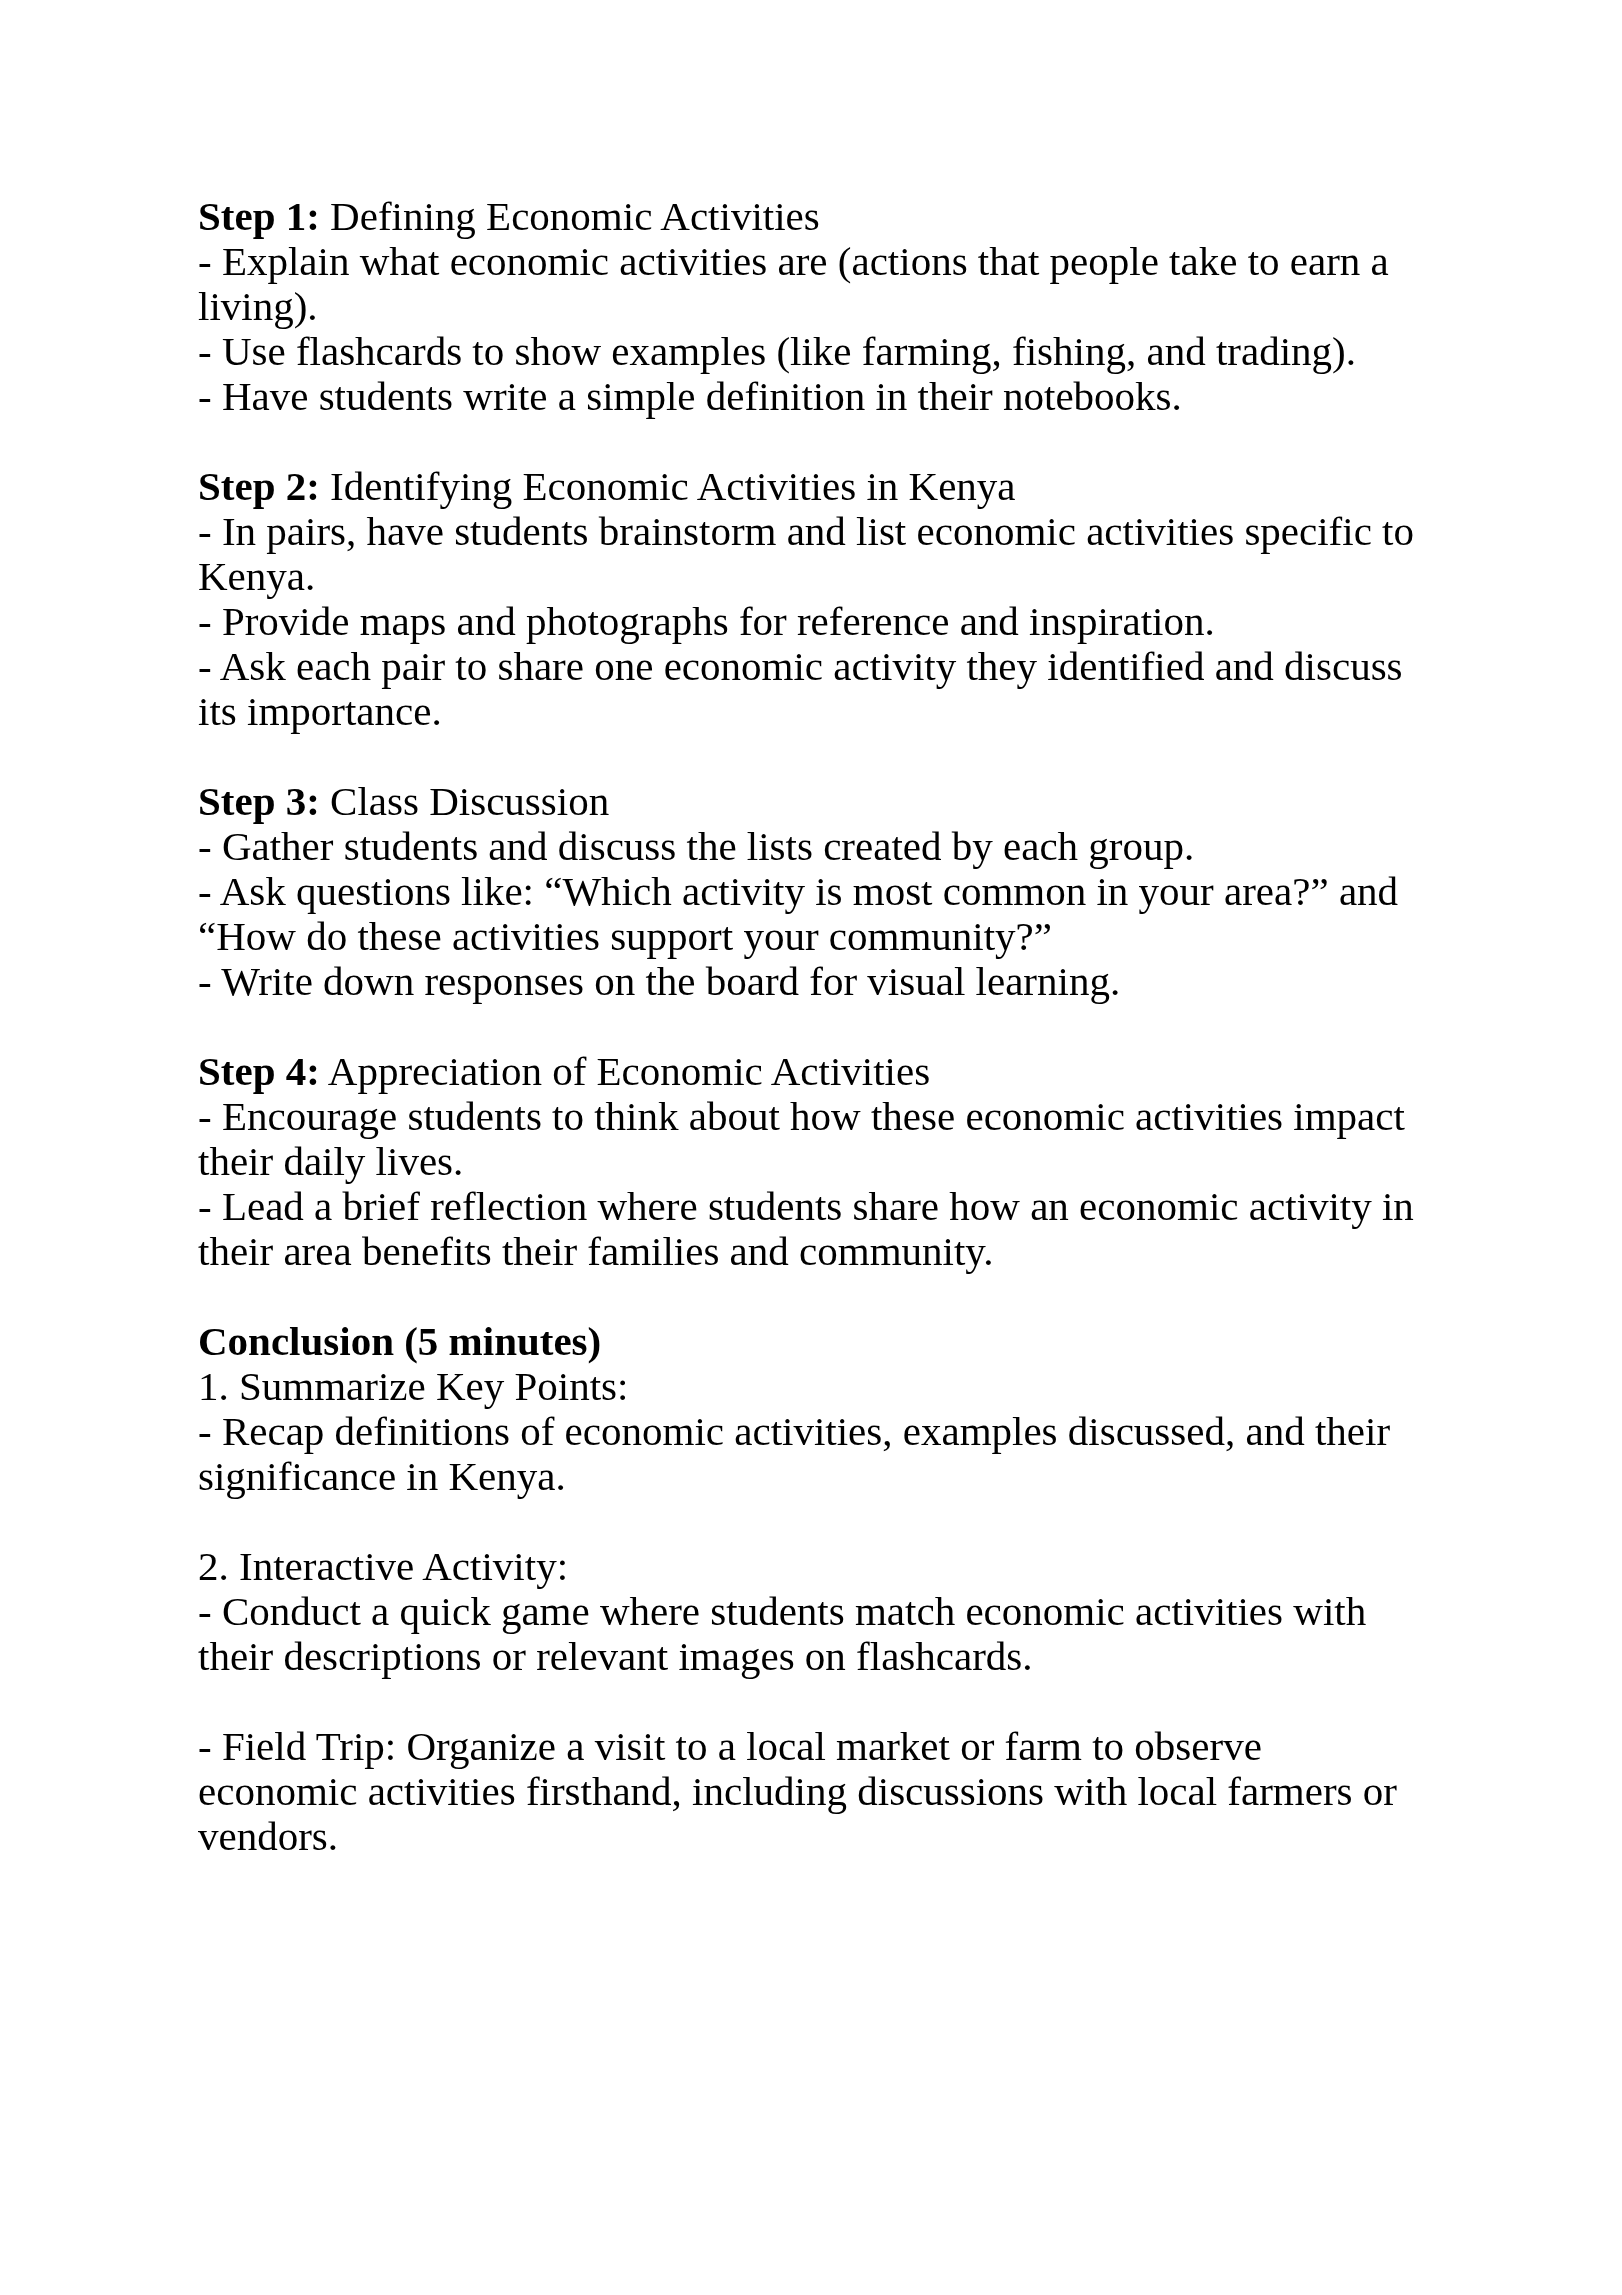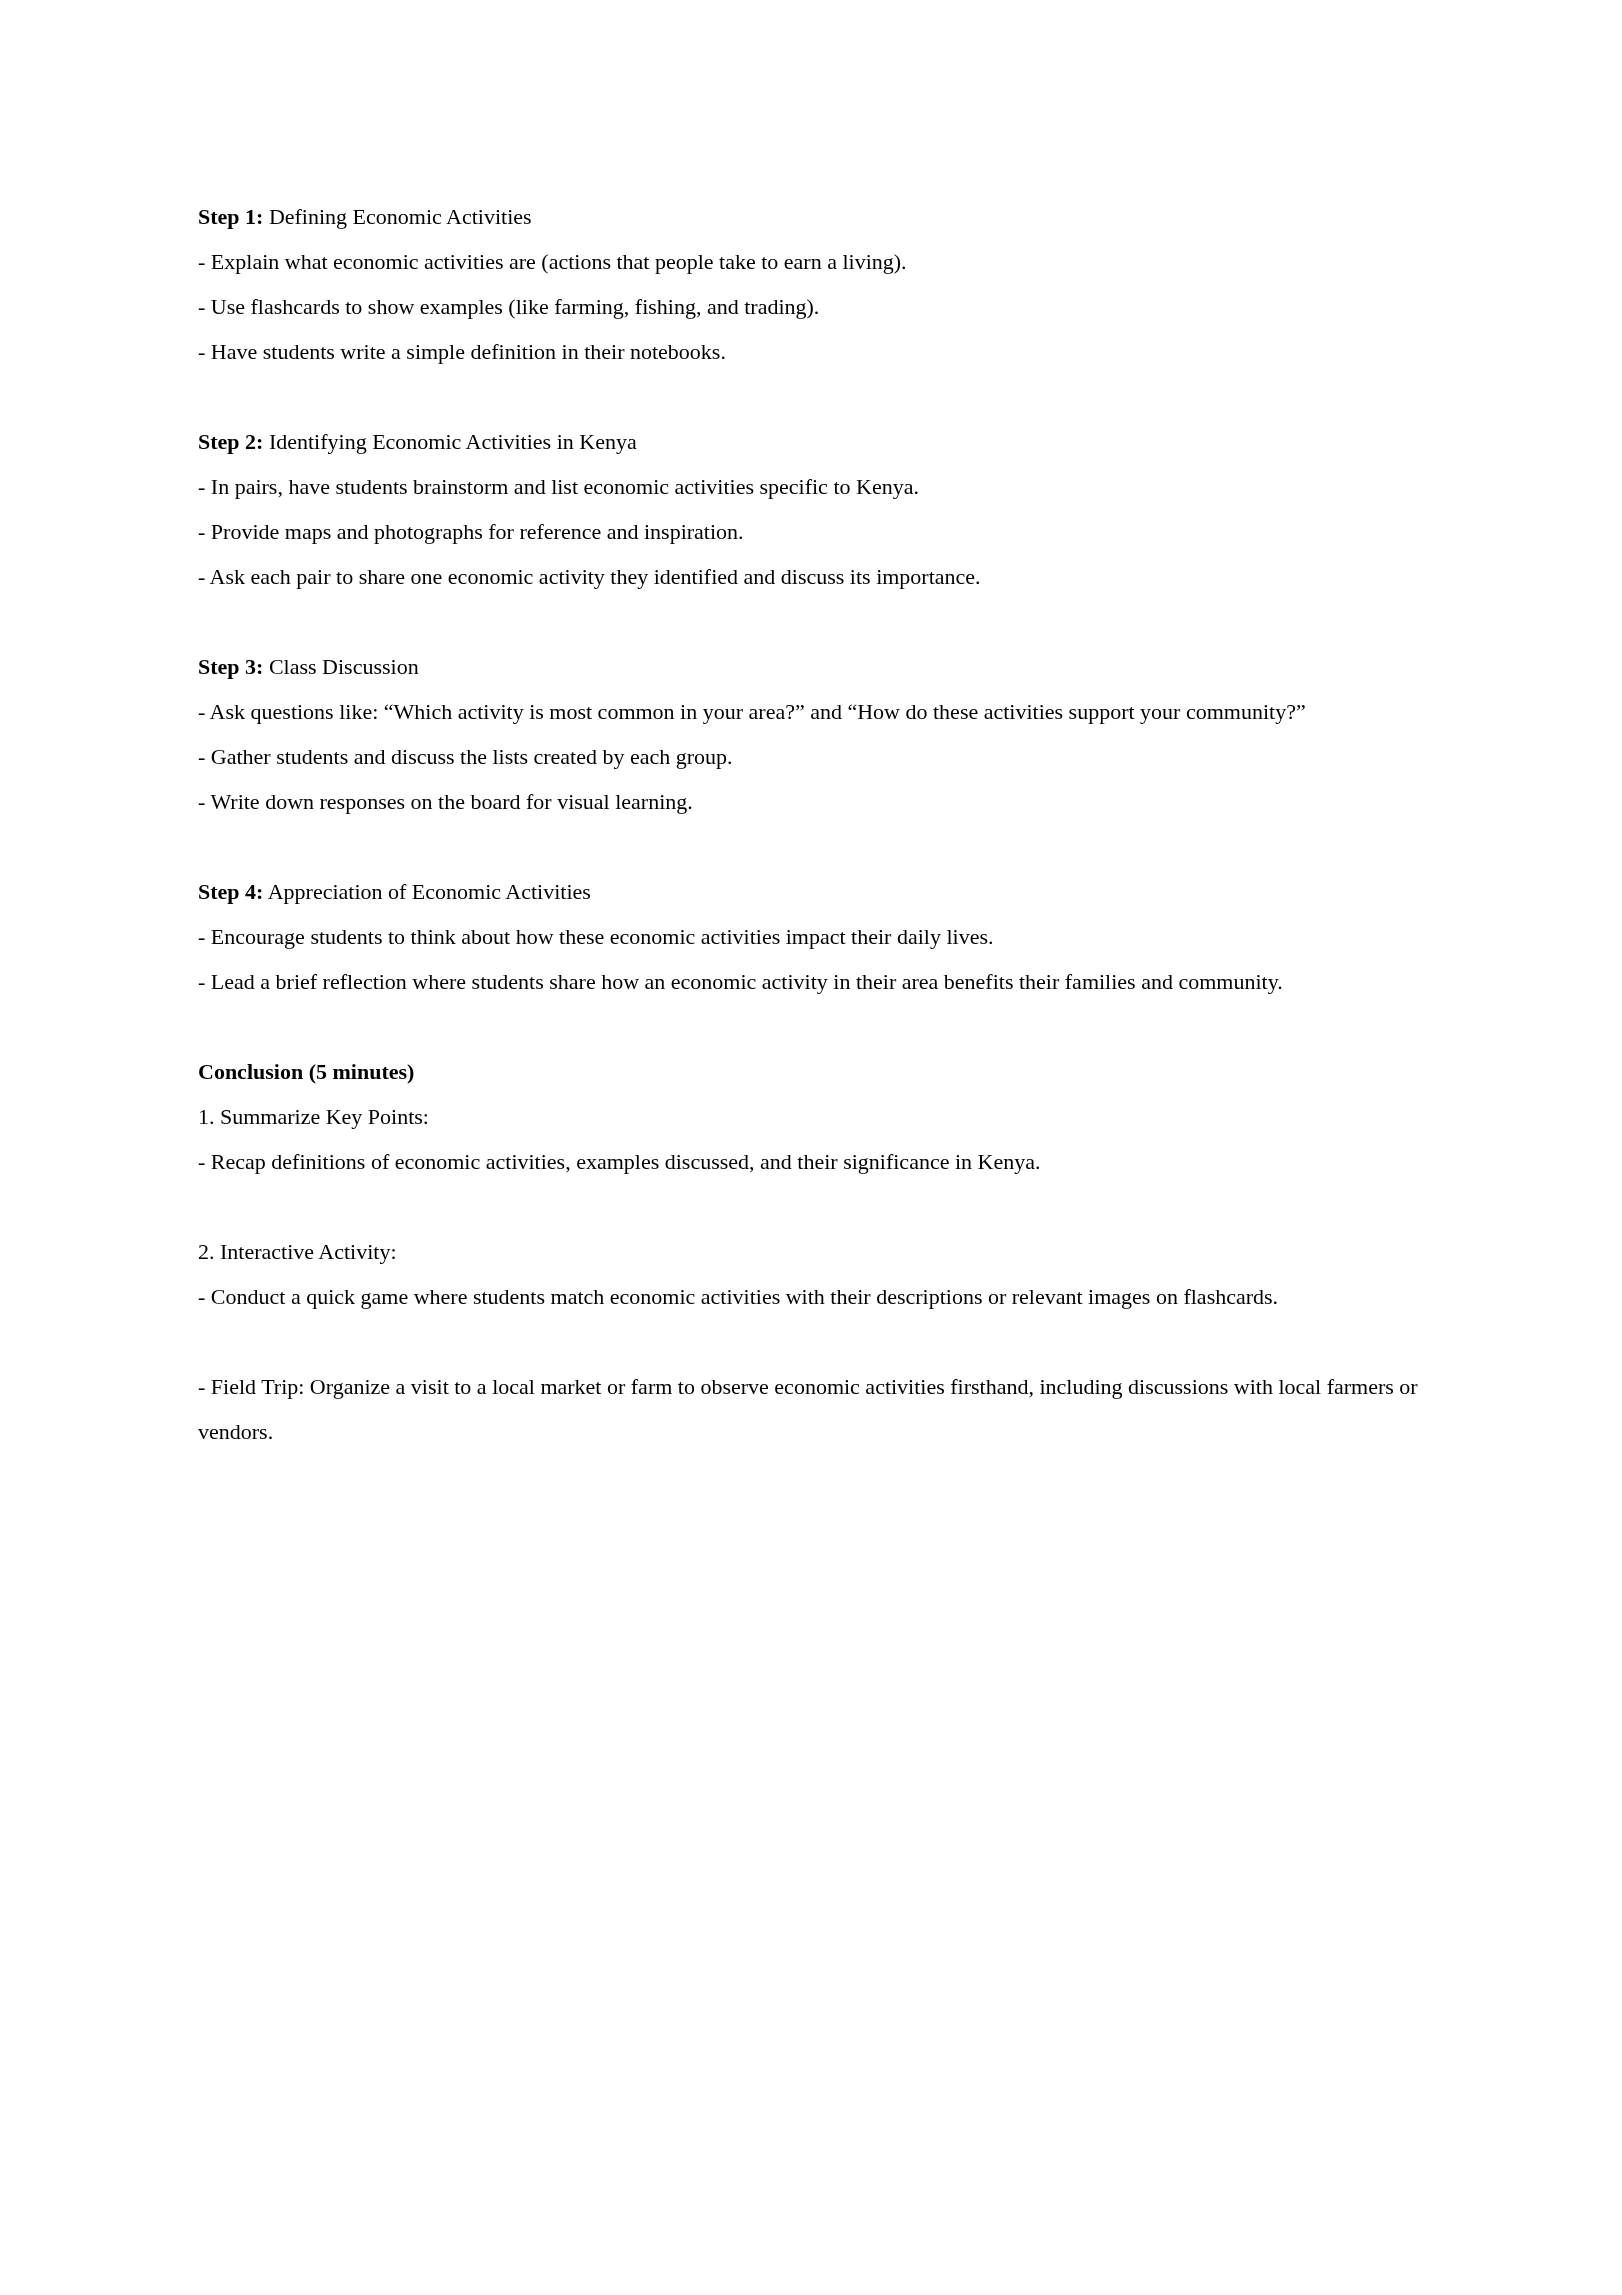--- a/index.html
+++ b/index.html
@@ -13,21 +13,21 @@
       position: relative;
       overflow: hidden;
       font-family: "Liberation Serif", "DejaVu Serif", serif;
       color: #000000;
     }
     .page {
       position: absolute;
       left: 198px;
       top: 194px;
       width: 1230px;
-      font-size: 22px;
+      font-size: 41px;
       line-height: 45px;
     }
     .section {
       margin: 0 0 45px 0;
     }
     .line {
       display: block;
       white-space: normal;
     }
     .bold {
@@ -51,22 +51,22 @@
 
   <div class="section">
     <div class="line heading-line"><span class="label">Step 2:</span><span> Identifying Economic Activities in Kenya</span></div>
     <div class="line">- In pairs, have students brainstorm and list economic activities specific to Kenya.</div>
     <div class="line">- Provide maps and photographs for reference and inspiration.</div>
     <div class="line">- Ask each pair to share one economic activity they identified and discuss its importance.</div>
   </div>
 
   <div class="section">
     <div class="line heading-line"><span class="label">Step 3:</span><span> Class Discussion</span></div>
+    <div class="line">- Gather students and discuss the lists created by each group.</div>
     <div class="line">- Ask questions like: “Which activity is most common in your area?” and “How do these activities support your community?”</div>
-    <div class="line">- Gather students and discuss the lists created by each group.</div>
     <div class="line">- Write down responses on the board for visual learning.</div>
   </div>
 
   <div class="section">
     <div class="line heading-line"><span class="label">Step 4:</span><span> Appreciation of Economic Activities</span></div>
     <div class="line">- Encourage students to think about how these economic activities impact their daily lives.</div>
     <div class="line">- Lead a brief reflection where students share how an economic activity in their area benefits their families and community.</div>
   </div>
 
   <div class="section" style="margin-bottom:8px;">

